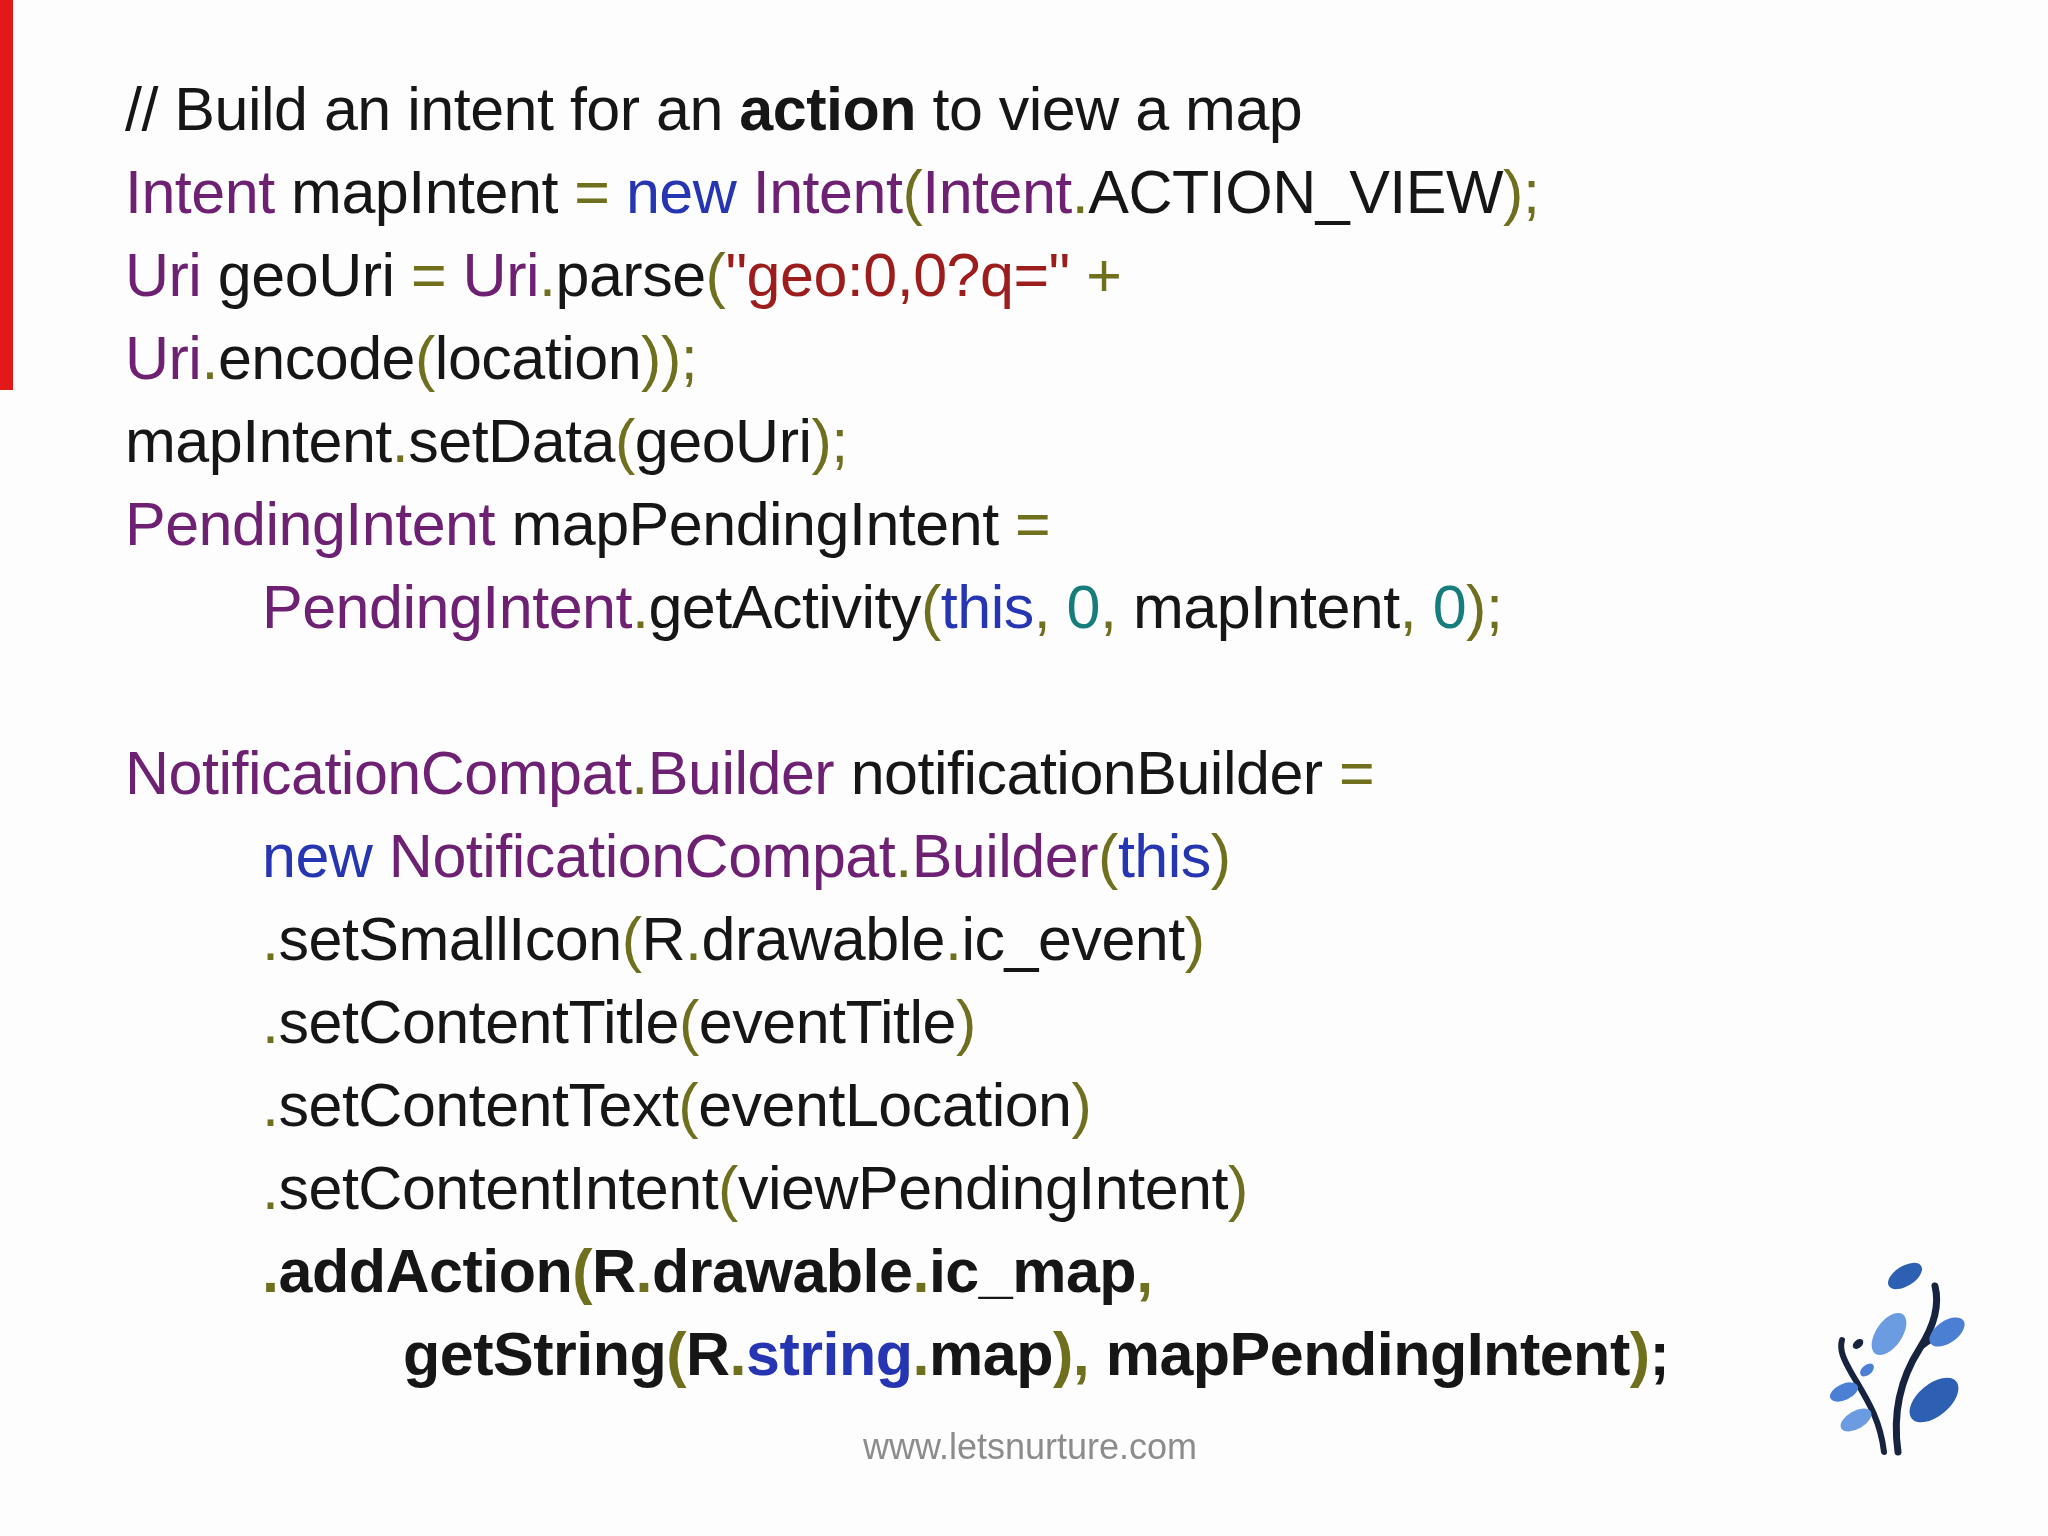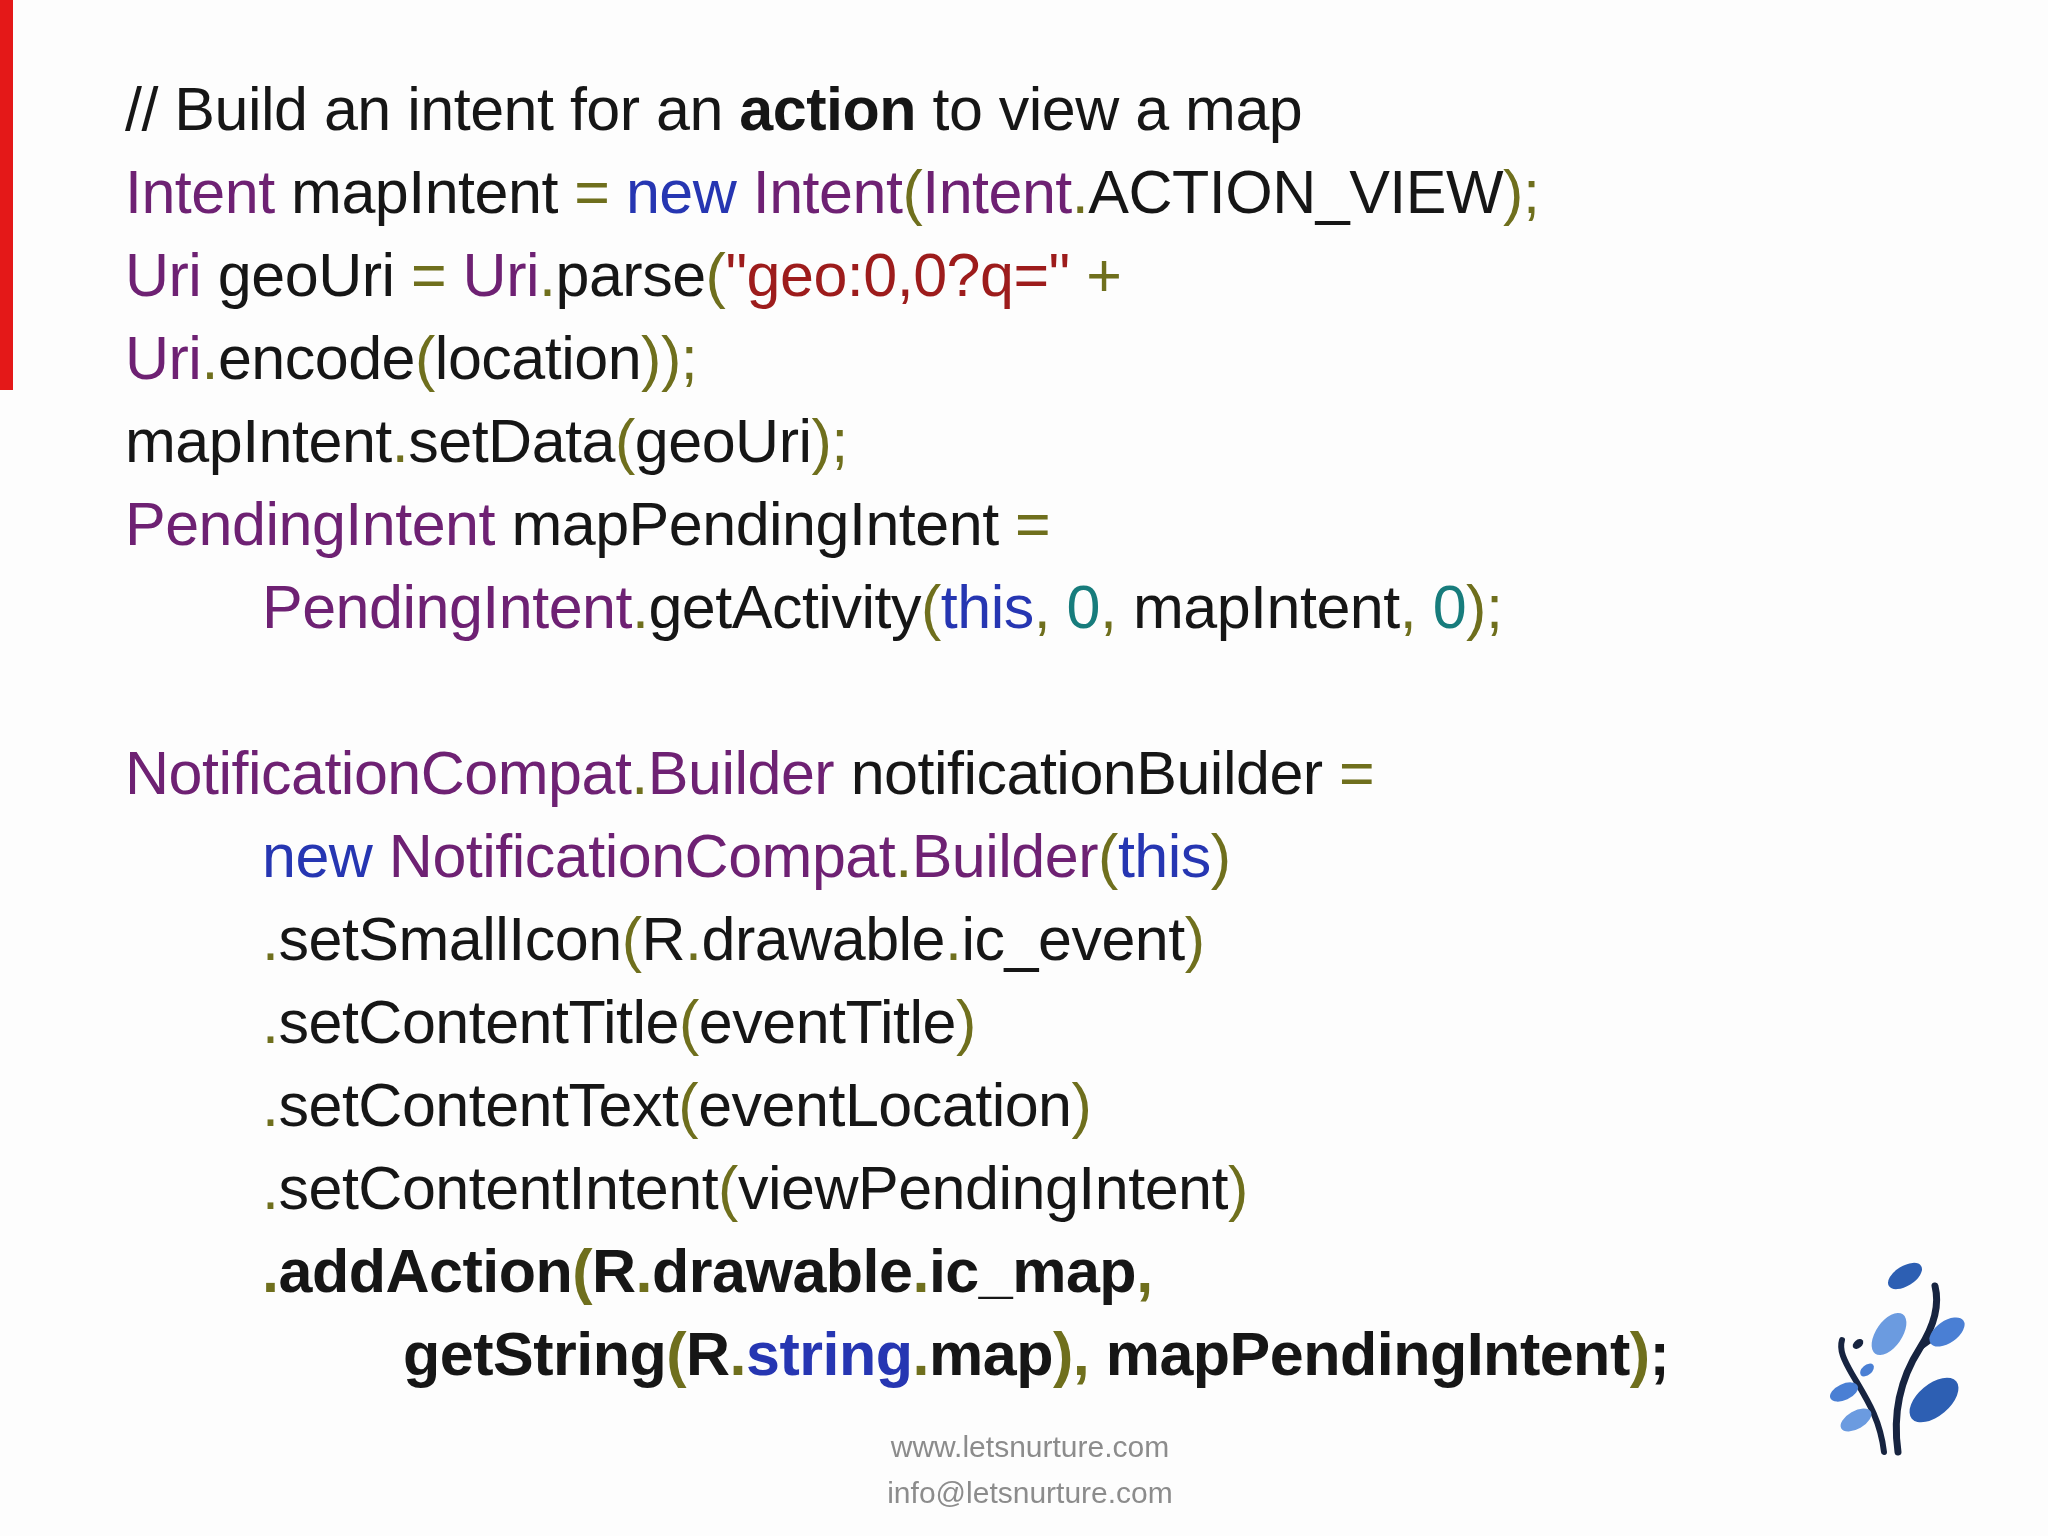--- a/index.html
+++ b/index.html
@@ -34,21 +34,21 @@
   }
   .code-line {
     min-height: 83px;
   }
   .footer {
     position: absolute;
     left: 850px;
     top: 1424px;
     width: 360px;
     text-align: center;
-    font-size: 30px;
+    font-size: 36px;
     line-height: 46px;
     color: #8c8c8c;
   }
   .footer div { white-space: nowrap; }
   .logo {
     position: absolute;
     left: 1822px;
     top: 1252px;
     width: 160px;
     height: 210px;
@@ -56,21 +56,20 @@
 </style>
 </head>
 <body style="background: rgb(253, 253, 253);">
 
 <div class="accent-bar" style="background: rgb(228, 24, 24);"></div>
 
 <div class="code-block"><div class="code-line" style="padding-left: 0px;"><span style="color: rgb(22, 22, 22);">// Build an intent for an </span><span style="color: rgb(22, 22, 22); font-weight: 700;">action</span><span style="color: rgb(22, 22, 22);"> to view a map</span></div><div class="code-line" style="padding-left: 0px;"><span style="color: rgb(110, 33, 115);">Intent</span><span style="color: rgb(22, 22, 22);"> mapIntent </span><span style="color: rgb(111, 111, 29);">=</span><span style="color: rgb(22, 22, 22);"> </span><span style="color: rgb(38, 54, 178);">new</span><span style="color: rgb(22, 22, 22);"> </span><span style="color: rgb(110, 33, 115);">Intent</span><span style="color: rgb(111, 111, 29);">(</span><span style="color: rgb(110, 33, 115);">Intent</span><span style="color: rgb(111, 111, 29);">.</span><span style="color: rgb(22, 22, 22);">ACTION_VIEW</span><span style="color: rgb(111, 111, 29);">);</span></div><div class="code-line" style="padding-left: 0px;"><span style="color: rgb(110, 33, 115);">Uri</span><span style="color: rgb(22, 22, 22);"> geoUri </span><span style="color: rgb(111, 111, 29);">=</span><span style="color: rgb(22, 22, 22);"> </span><span style="color: rgb(110, 33, 115);">Uri</span><span style="color: rgb(111, 111, 29);">.</span><span style="color: rgb(22, 22, 22);">parse</span><span style="color: rgb(111, 111, 29);">(</span><span style="color: rgb(157, 28, 28);">"geo:0,0?q="</span><span style="color: rgb(22, 22, 22);"> </span><span style="color: rgb(111, 111, 29);">+</span></div><div class="code-line" style="padding-left: 0px;"><span style="color: rgb(110, 33, 115);">Uri</span><span style="color: rgb(111, 111, 29);">.</span><span style="color: rgb(22, 22, 22);">encode</span><span style="color: rgb(111, 111, 29);">(</span><span style="color: rgb(22, 22, 22);">location</span><span style="color: rgb(111, 111, 29);">));</span></div><div class="code-line" style="padding-left: 0px;"><span style="color: rgb(22, 22, 22);">mapIntent</span><span style="color: rgb(111, 111, 29);">.</span><span style="color: rgb(22, 22, 22);">setData</span><span style="color: rgb(111, 111, 29);">(</span><span style="color: rgb(22, 22, 22);">geoUri</span><span style="color: rgb(111, 111, 29);">);</span></div><div class="code-line" style="padding-left: 0px;"><span style="color: rgb(110, 33, 115);">PendingIntent</span><span style="color: rgb(22, 22, 22);"> mapPendingIntent </span><span style="color: rgb(111, 111, 29);">=</span></div><div class="code-line" style="padding-left: 137px;"><span style="color: rgb(110, 33, 115);">PendingIntent</span><span style="color: rgb(111, 111, 29);">.</span><span style="color: rgb(22, 22, 22);">getActivity</span><span style="color: rgb(111, 111, 29);">(</span><span style="color: rgb(38, 54, 178);">this</span><span style="color: rgb(111, 111, 29);">, </span><span style="color: rgb(23, 124, 124);">0</span><span style="color: rgb(111, 111, 29);">, </span><span style="color: rgb(22, 22, 22);">mapIntent</span><span style="color: rgb(111, 111, 29);">, </span><span style="color: rgb(23, 124, 124);">0</span><span style="color: rgb(111, 111, 29);">);</span></div><div class="code-line" style="padding-left: 0px;">&nbsp;</div><div class="code-line" style="padding-left: 0px;"><span style="color: rgb(110, 33, 115);">NotificationCompat</span><span style="color: rgb(111, 111, 29);">.</span><span style="color: rgb(110, 33, 115);">Builder</span><span style="color: rgb(22, 22, 22);"> notificationBuilder </span><span style="color: rgb(111, 111, 29);">=</span></div><div class="code-line" style="padding-left: 137px;"><span style="color: rgb(38, 54, 178);">new</span><span style="color: rgb(22, 22, 22);"> </span><span style="color: rgb(110, 33, 115);">NotificationCompat</span><span style="color: rgb(111, 111, 29);">.</span><span style="color: rgb(110, 33, 115);">Builder</span><span style="color: rgb(111, 111, 29);">(</span><span style="color: rgb(38, 54, 178);">this</span><span style="color: rgb(111, 111, 29);">)</span></div><div class="code-line" style="padding-left: 137px;"><span style="color: rgb(111, 111, 29);">.</span><span style="color: rgb(22, 22, 22);">setSmallIcon</span><span style="color: rgb(111, 111, 29);">(</span><span style="color: rgb(22, 22, 22);">R</span><span style="color: rgb(111, 111, 29);">.</span><span style="color: rgb(22, 22, 22);">drawable</span><span style="color: rgb(111, 111, 29);">.</span><span style="color: rgb(22, 22, 22);">ic_event</span><span style="color: rgb(111, 111, 29);">)</span></div><div class="code-line" style="padding-left: 137px;"><span style="color: rgb(111, 111, 29);">.</span><span style="color: rgb(22, 22, 22);">setContentTitle</span><span style="color: rgb(111, 111, 29);">(</span><span style="color: rgb(22, 22, 22);">eventTitle</span><span style="color: rgb(111, 111, 29);">)</span></div><div class="code-line" style="padding-left: 137px;"><span style="color: rgb(111, 111, 29);">.</span><span style="color: rgb(22, 22, 22);">setContentText</span><span style="color: rgb(111, 111, 29);">(</span><span style="color: rgb(22, 22, 22);">eventLocation</span><span style="color: rgb(111, 111, 29);">)</span></div><div class="code-line" style="padding-left: 137px;"><span style="color: rgb(111, 111, 29);">.</span><span style="color: rgb(22, 22, 22);">setContentIntent</span><span style="color: rgb(111, 111, 29);">(</span><span style="color: rgb(22, 22, 22);">viewPendingIntent</span><span style="color: rgb(111, 111, 29);">)</span></div><div class="code-line" style="padding-left: 137px; font-weight: 700;"><span style="color: rgb(111, 111, 29);">.</span><span style="color: rgb(22, 22, 22);">addAction</span><span style="color: rgb(111, 111, 29);">(</span><span style="color: rgb(22, 22, 22);">R</span><span style="color: rgb(111, 111, 29);">.</span><span style="color: rgb(22, 22, 22);">drawable</span><span style="color: rgb(111, 111, 29);">.</span><span style="color: rgb(22, 22, 22);">ic_map</span><span style="color: rgb(111, 111, 29);">,</span></div><div class="code-line" style="padding-left: 278px; font-weight: 700;"><span style="color: rgb(22, 22, 22);">getString</span><span style="color: rgb(111, 111, 29);">(</span><span style="color: rgb(22, 22, 22);">R</span><span style="color: rgb(111, 111, 29);">.</span><span style="color: rgb(38, 54, 178);">string</span><span style="color: rgb(111, 111, 29);">.</span><span style="color: rgb(22, 22, 22);">map</span><span style="color: rgb(111, 111, 29);">)</span><span style="color: rgb(111, 111, 29);">, </span><span style="color: rgb(22, 22, 22);">mapPendingIntent</span><span style="color: rgb(111, 111, 29);">)</span><span style="color: rgb(22, 22, 22);">;</span></div></div>
 
 <div class="footer" style="color: rgb(140, 140, 140);">
   <div>www.letsnurture.com</div>
-  <div>info@letsnurture.com</div>
 </div>
 
 <svg class="logo" viewBox="0 0 160 210" xmlns="http://www.w3.org/2000/svg">
   <g>
     <path d="M76,200 C70,158 80,124 98,96 C112,74 118,54 113,34" fill="none" stroke="#172440" stroke-width="7" stroke-linecap="round"></path>
     <path d="M62,200 C58,166 44,146 30,122 C22,108 17,98 20,88" fill="none" stroke="#172440" stroke-width="6" stroke-linecap="round"></path>
     <path d="M98,96 C108,88 118,82 130,80" fill="none" stroke="#172440" stroke-width="5" stroke-linecap="round"></path>
   </g>
   <g>
     <ellipse cx="83" cy="24" rx="19" ry="10" fill="#2d5fb3" transform="rotate(-32 83 24)"></ellipse>

